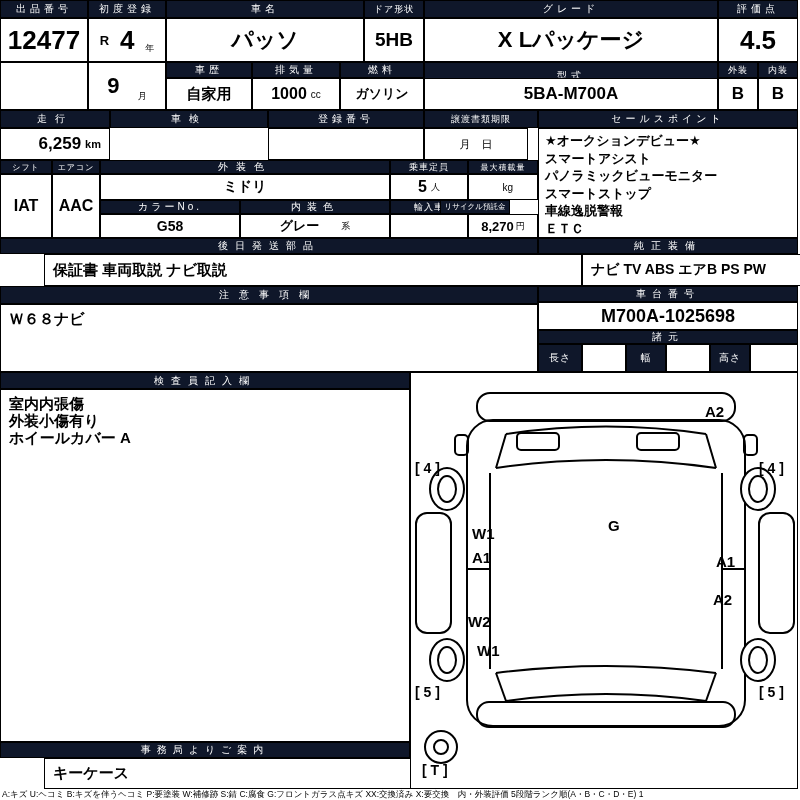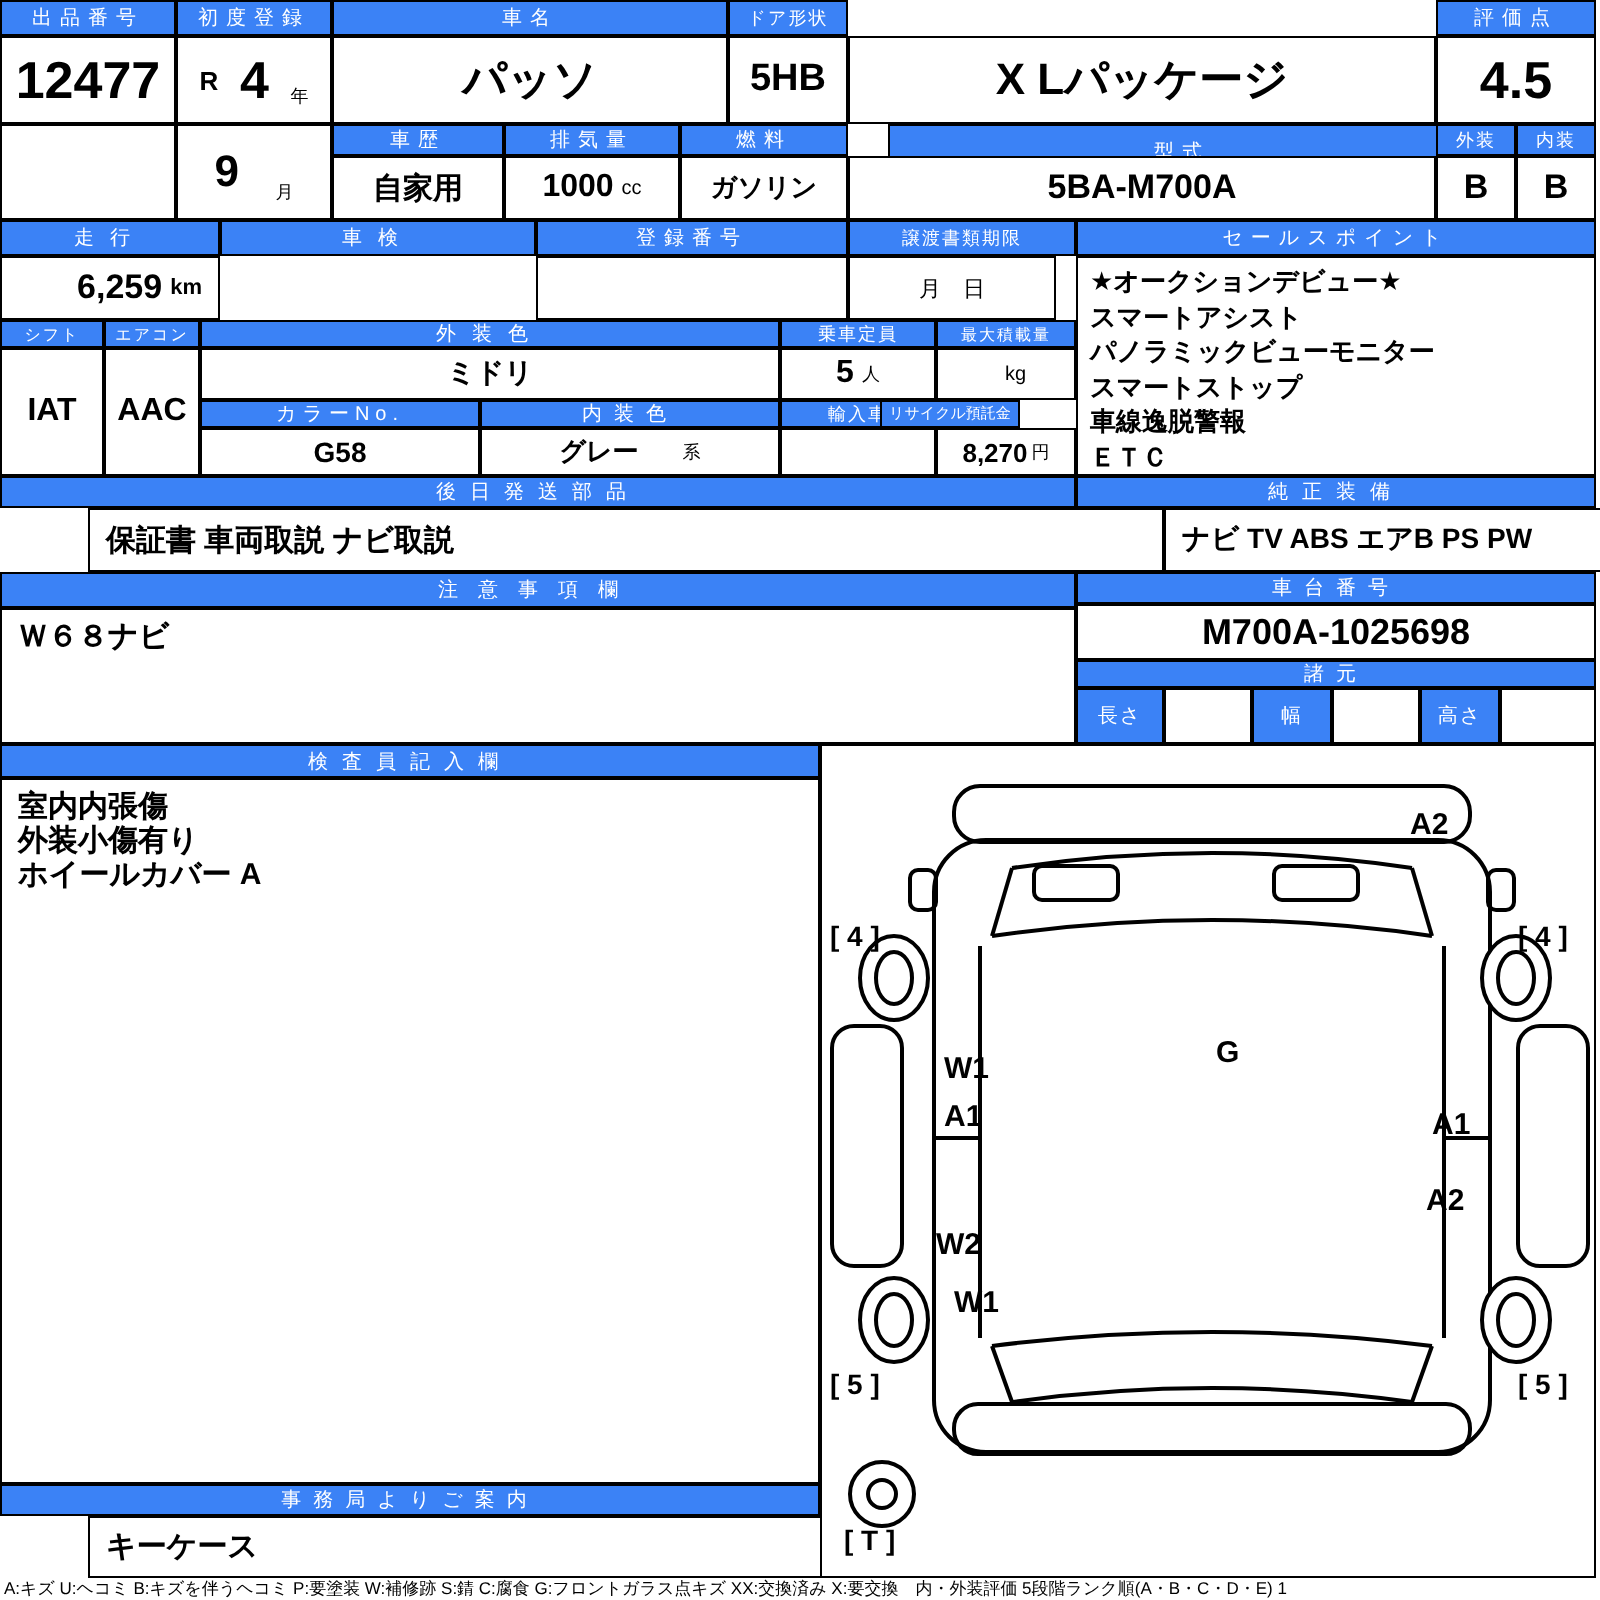--- a/index.html
+++ b/index.html
@@ -4,21 +4,21 @@
 <style>
   * { margin:0; padding:0; box-sizing:border-box; }
   html,body { background:#fff; }
   #sheet {
     position:relative; width:800px; height:800px;
     background:#fff; color:#000;
     font-family:"Liberation Sans","DejaVu Sans",sans-serif;
     overflow:hidden;
   }
   .cell { position:absolute; border:1px solid #000; background:#fff; overflow:hidden; white-space:nowrap; }
-  .hd { background:#3b82f6; color:#fff; display:flex; align-items:center; justify-content:center;
+  .hd { background:#0f172a; color:#fff; display:flex; align-items:center; justify-content:center;
         font-size:10px; letter-spacing:4px; }
   .hd.tight { letter-spacing:1px; }
   .hd.tiny { font-size:8px; letter-spacing:1px;text-align:center; }
   .val { display:flex; align-items:center; justify-content:center; font-weight:bold; }
   .val.left { justify-content:flex-start; padding-left:8px;margin-left:44px; }
   .val.right { justify-content:flex-end; padding-right:8px; }
   .u { font-size:10px; font-weight:normal; margin-left:4px; align-self:center; }
   .regcell { display:flex; align-items:center; justify-content:space-evenly; font-weight:bold; }
   .regcell .era { font-size:13px; }
   .regcell .num { font-size:26px; }
@@ -51,38 +51,39 @@
     <span class="num" style="font-size:22px">9</span>
     <span class="usfx">月</span>
   </div>
 
   <div class="cell hd" style="left:166px;top:0;width:198px;height:18px">車名</div>
   <div class="cell val" style="left:166px;top:18px;width:198px;height:44px;font-size:22px">パッソ</div>
 
   <div class="cell hd tight" style="left:364px;top:0;width:60px;height:18px;font-size:9px">ドア形状</div>
   <div class="cell val" style="left:364px;top:18px;width:60px;height:44px;font-size:19px">5HB</div>
 
+  <div class="cell hd" style="left:424px;top:0;width:294px;height:18px">グレード</div>
   <div class="cell val" style="left:424px;top:18px;width:294px;height:44px;font-size:22px">X Lパッケージ</div>
 
   <div class="cell hd" style="left:718px;top:0;width:80px;height:18px">評価点</div>
   <div class="cell val" style="left:718px;top:18px;width:80px;height:44px;font-size:26px">4.5</div>
 
   <div class="cell hd" style="left:166px;top:62px;width:86px;height:16px">車歴</div>
   <div class="cell val" style="left:166px;top:78px;width:86px;height:32px;font-size:15px">自家用</div>
 
   <div class="cell hd" style="left:252px;top:62px;width:88px;height:16px">排気量</div>
   <div class="cell val" style="left:252px;top:78px;width:88px;height:32px;font-size:16px">
     <span>1000</span>
     <span class="u">cc</span>
   </div>
 
   <div class="cell hd" style="left:340px;top:62px;width:84px;height:16px">燃料</div>
   <div class="cell val" style="left:340px;top:78px;width:84px;height:32px;font-size:13px">ガソリン</div>
 
-  <div class="cell hd" style="left:444px;top:62px;width:294px;height:28px">型式</div>
+  <div class="cell hd" style="left:424px;top:62px;width:294px;height:28px">型式</div>
   <div class="cell val" style="left:424px;top:78px;width:294px;height:32px;font-size:17px">5BA-M700A</div>
 
   <div class="cell hd tight" style="left:718px;top:62px;width:40px;height:16px;font-size:9px">外装</div>
   <div class="cell hd tight" style="left:758px;top:62px;width:40px;height:16px;font-size:9px">内装</div>
   <div class="cell val" style="left:718px;top:78px;width:40px;height:32px;font-size:17px">B</div>
   <div class="cell val" style="left:758px;top:78px;width:40px;height:32px;font-size:17px">B</div>
 
   <div class="cell hd" style="left:0;top:110px;width:110px;height:18px;letter-spacing:8px">走行</div>
   <div class="cell val right" style="left:0;top:128px;width:110px;height:32px;font-size:17px">
     <span>6,259</span>

